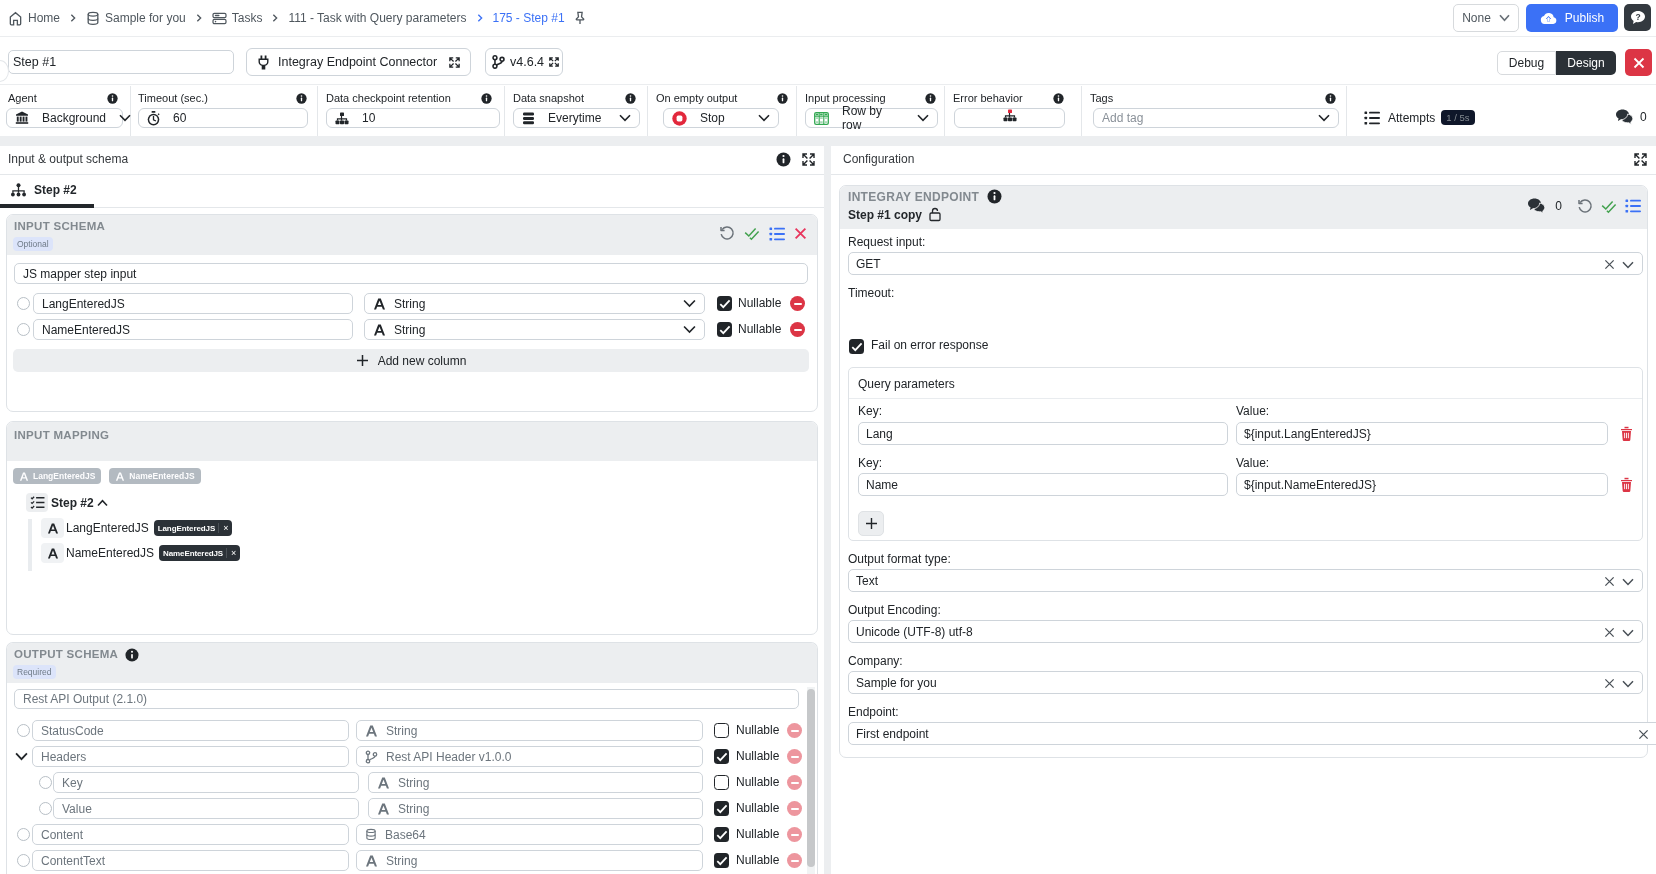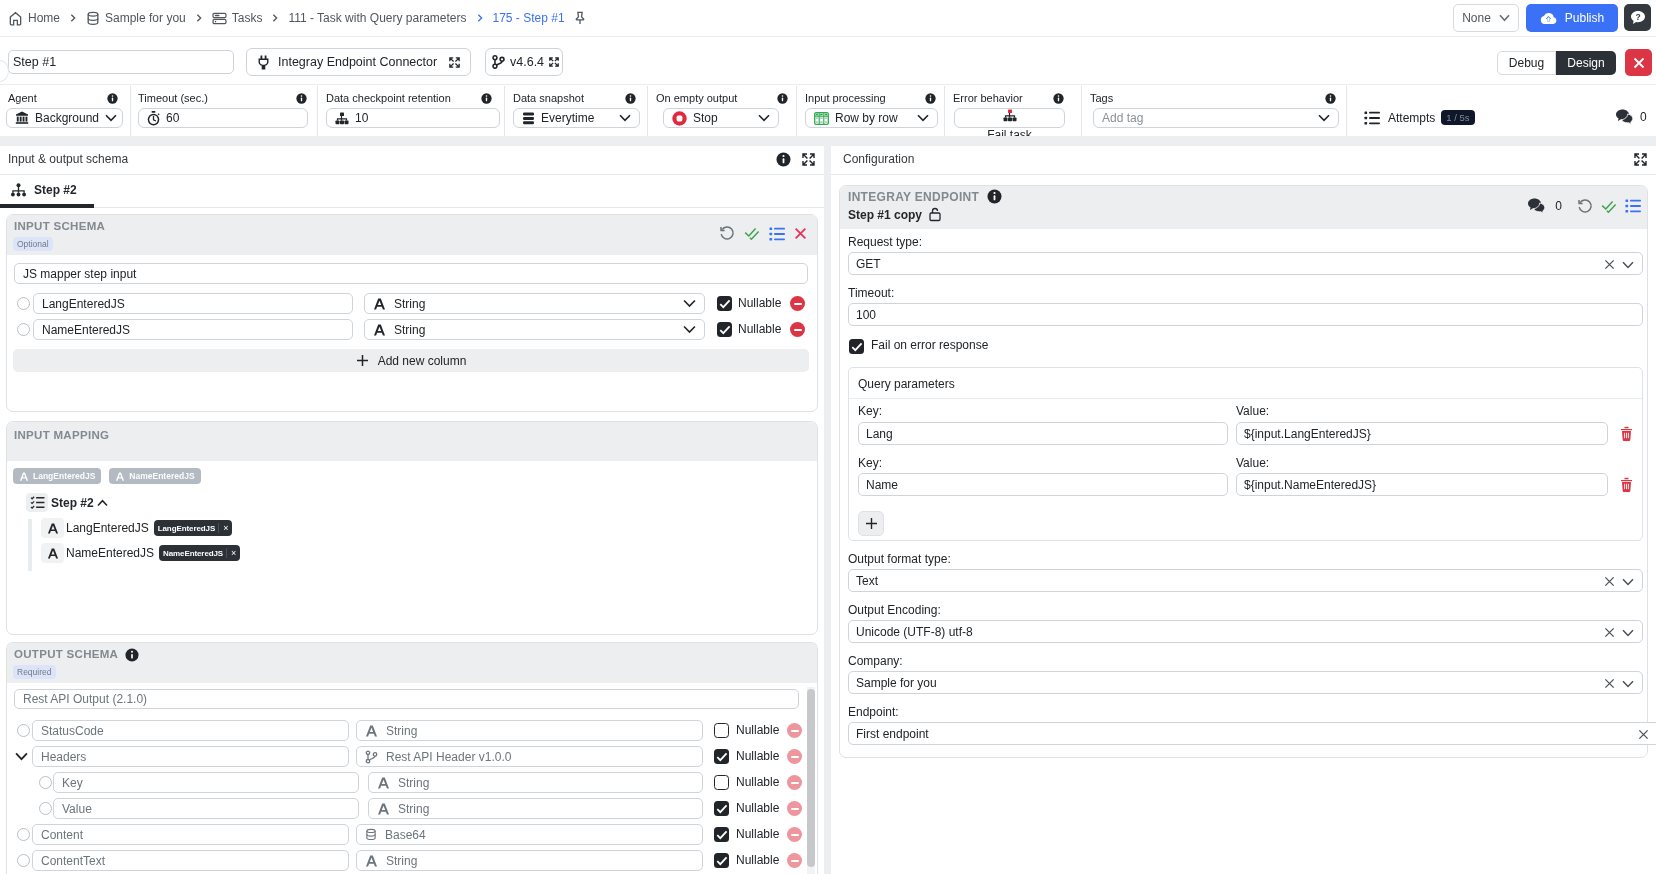--- a/index.html
+++ b/index.html
@@ -22,21 +22,21 @@
 .btn-debug { position:absolute; left:1497px; top:13px; width:59px; height:24px; border:1px solid #d7dadd; border-radius:5px 0 0 5px; background:#fff; font-size:12px; color:#212529; display:flex; align-items:center; justify-content:center; }
 .btn-design { position:absolute; left:1556px; top:13px; width:60px; height:24px; border-radius:0 5px 5px 0; background:#2b3137; font-size:12px; color:#fff; display:flex; align-items:center; justify-content:center; }
 .btn-x { position:absolute; left:1625px; top:11px; width:27px; height:27px; border-radius:5px; background:#dc3545; color:#fff; display:flex; align-items:center; justify-content:center; }
 
 #bar3 { position:absolute; left:0; top:86px; width:1656px; height:50px; background:#fff; }
 #graystrip { position:absolute; left:0; top:136px; width:1656px; height:10px; background:#eceef0; }
 .fgroup { position:absolute; top:0; height:50px; }
 .fgroup .vline { position:absolute; right:0; top:0; height:50px; width:1px; background:#e4e7ea; }
 .flabel { position:absolute; top:6px; left:8px; font-size:11px; color:#212529; }
 .finfo { position:absolute; top:7px; }
-.fctrl { position:absolute; top:22px; left:8px; height:20px; border:1px solid #ced4da; border-radius:6px; background:#fff; font-size:12px; color:#212529; display:flex; align-items:center; gap:6px; padding:0 8px; }
+.fctrl { position:absolute; top:22px; left:8px; height:20px; border:1px solid #ced4da; border-radius:6px; background:#fff; font-size:12px; color:#212529; display:flex; align-items:center; gap:13px; padding:0 8px; }
 
 #leftpanel { position:absolute; left:0; top:146px; width:824px; height:728px; background:#fff; }
 #rightpanel { position:absolute; left:831px; top:146px; width:825px; height:728px; background:#fff; }
 #midgap { position:absolute; left:824px; top:146px; width:7px; height:728px; background:#eceef0; }
 .panelhead { position:absolute; left:0; top:0; width:100%; height:29px; border-bottom:1px solid #e4e7ea; font-size:12px; color:#35393d; }
 </style>
 </head>
 <body>
 <style>
 
@@ -669,31 +669,30 @@
     <svg width="16" height="14" viewBox="0 0 16 14" fill="#3b71f6">
             <rect x="5" y="0.8" width="11" height="1.8" rx="0.9"></rect>
             <rect x="5" y="6.1" width="11" height="1.8" rx="0.9"></rect>
             <rect x="5" y="11.4" width="11" height="1.8" rx="0.9"></rect>
             <rect x="0.5" y="0.4" width="2.6" height="2.6" rx="0.6"></rect>
             <rect x="0.5" y="5.7" width="2.6" height="2.6" rx="0.6"></rect>
             <rect x="0.5" y="11" width="2.6" height="2.6" rx="0.6"></rect>
           </svg>
    </div>
   </div>
-  <div class="rlabel" style="left:8px; top:49px;">Request type:</div>
+  <div class="rlabel" style="left:8px; top:49px;">Request input:</div>
   <div class="rsel" style="left:8px; top:66px; width:795px;">GET
    <svg class="selx" width="11" height="11" viewBox="0 0 12 12" stroke="#495057" stroke-width="1.4">
           <path d="M1.5 1.5 10.5 10.5M10.5 1.5 1.5 10.5"></path>
         </svg>
    <svg class="selv" width="12" height="8" viewBox="0 0 12 8" fill="none" stroke="#495057" stroke-width="1.5">
           <path d="M1 1.2 6 6.4 11 1.2"></path>
         </svg>
   </div>
   <div class="rlabel" style="left:8px; top:100px;">Timeout:</div>
-  <div class="rsel" style="left:8px; top:117px; width:795px;">100</div>
   <div class="cb" style="left:9px; top:153px;">
         <svg width="12" height="10" viewBox="0 0 12 10" fill="none" stroke="#fff" stroke-width="1.8">
           <path d="M1.3 5.2 4.3 8.1 10.6 1.4"></path>
         </svg>
       </div>
   <div class="rlabel" style="left:31px; top:152px;">Fail on error response</div>
 
   <div style="position:absolute; left:8px; top:181px; width:795px; height:174px; border:1px solid #dee2e6; border-radius:5px;">
    <div style="position:absolute; left:0; top:0; width:100%; height:31px; border-bottom:1px solid #e9ecef;"></div>
         <div class="rlabel" style="left:9px; top:9px;">Query parameters</div>

